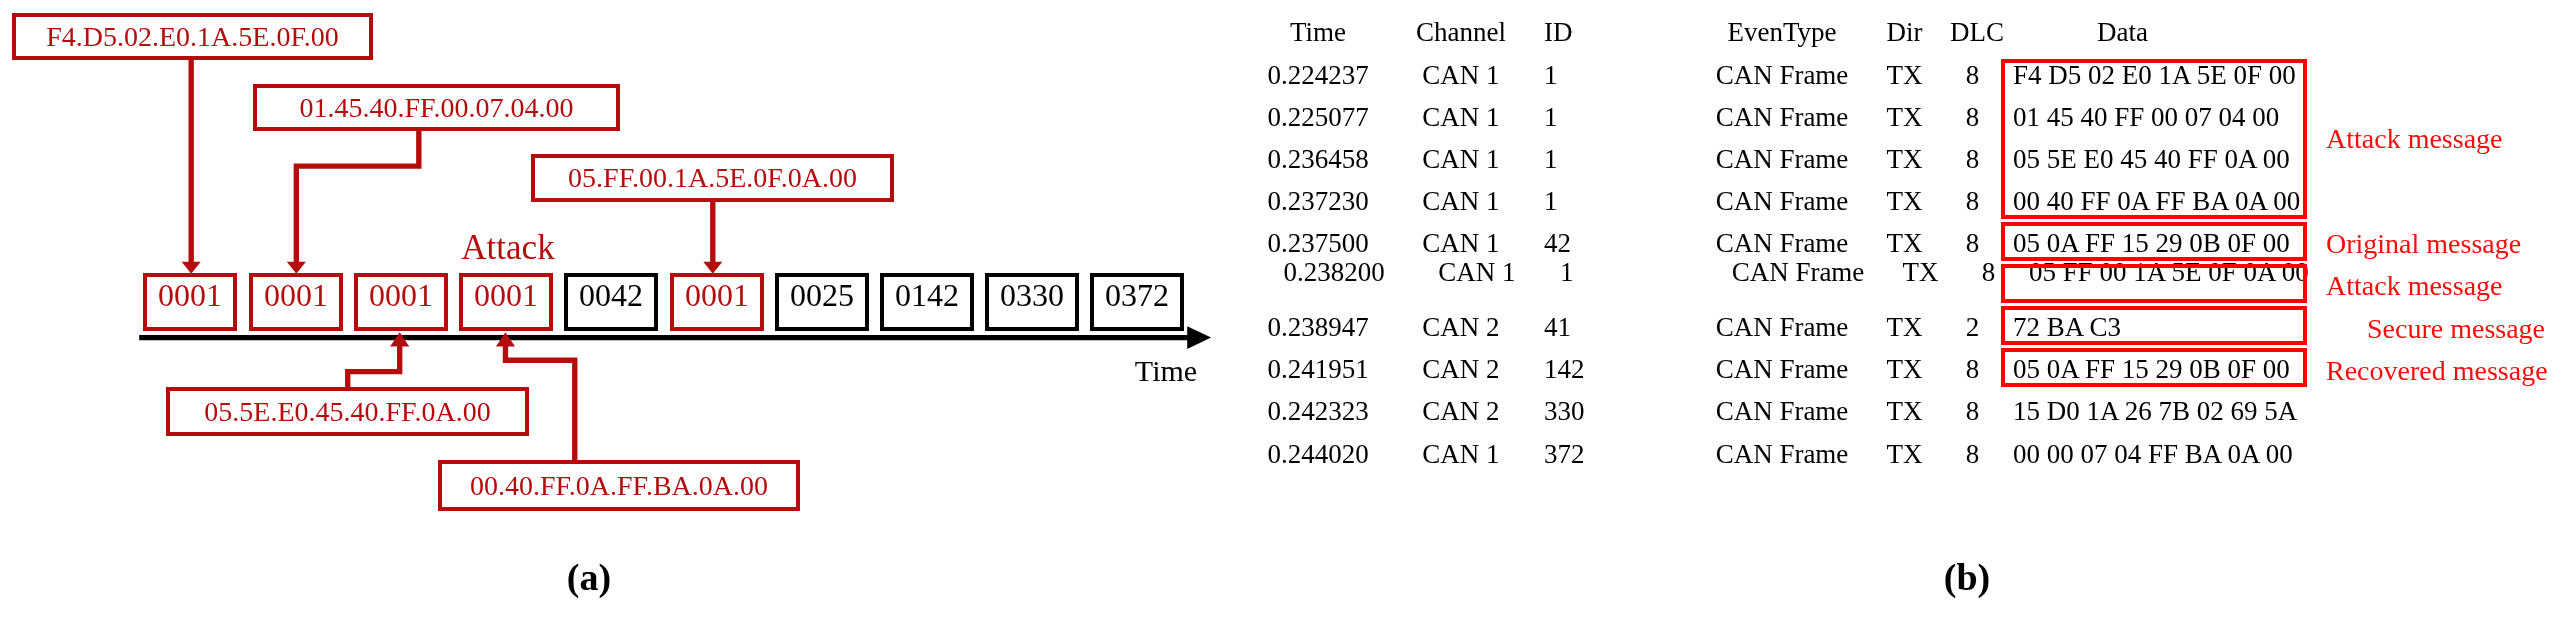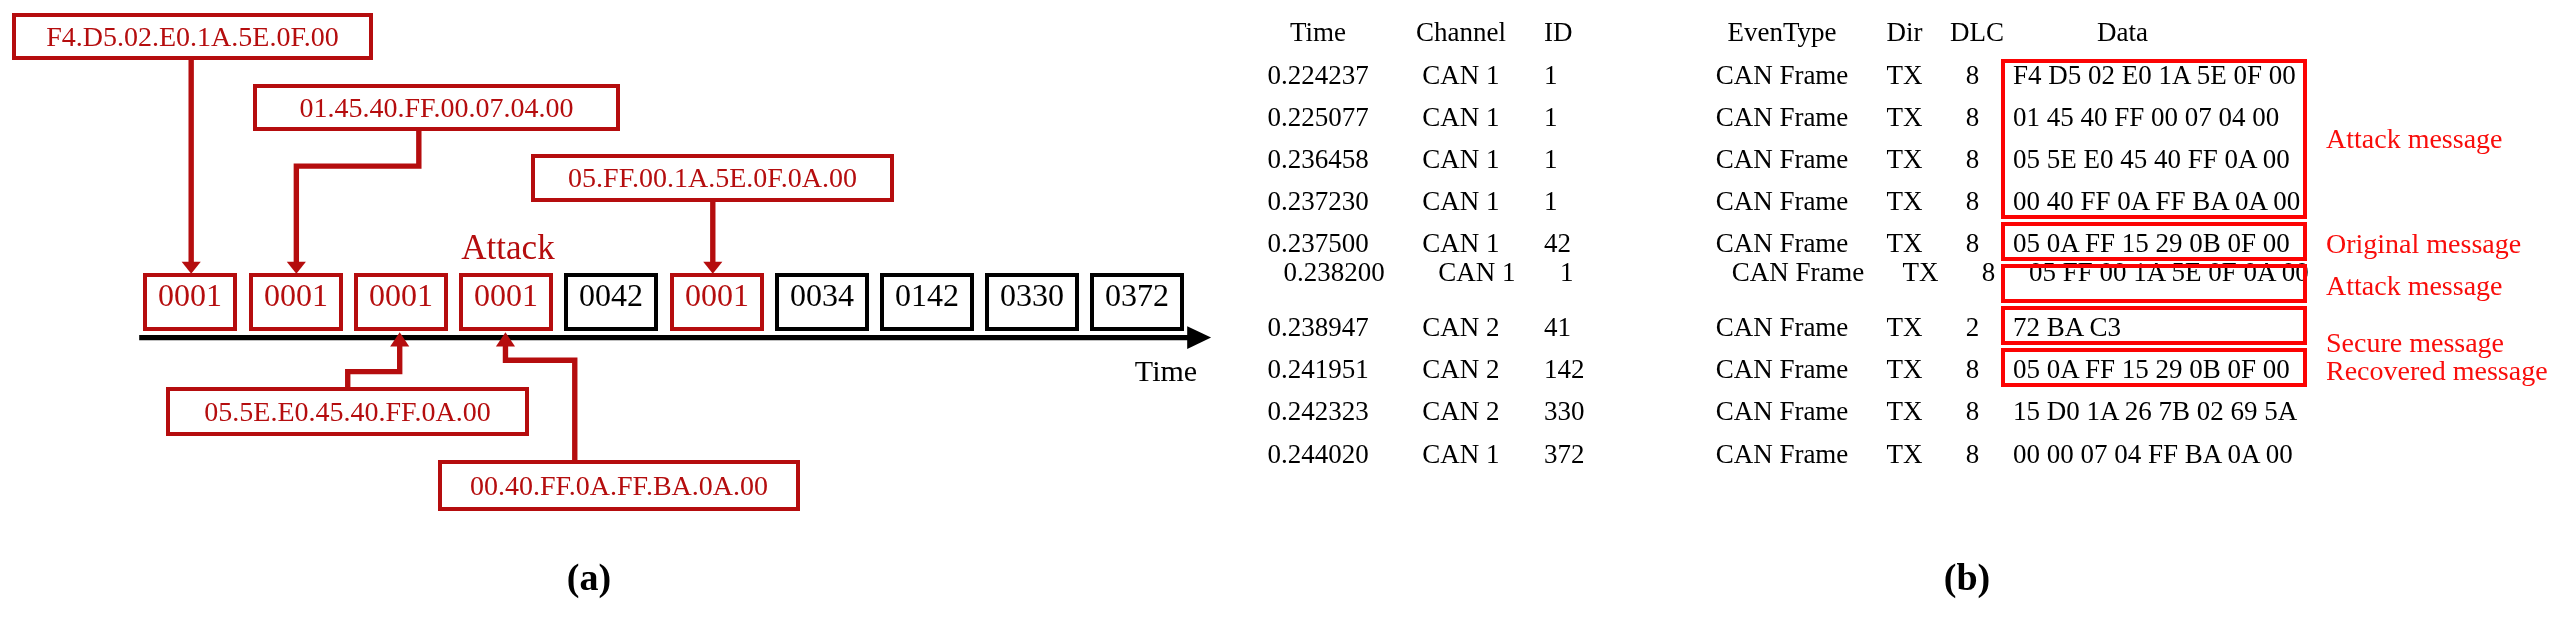--- a/index.html
+++ b/index.html
@@ -129,21 +129,21 @@
   <div class="tbox" style="left:459px;" data-type="attack">
       <span>0001</span>
     </div>
   <div class="tbox" style="left:564px;" data-type="normal">
       <span>0042</span>
     </div>
   <div class="tbox" style="left:670px;" data-type="attack">
       <span>0001</span>
     </div>
   <div class="tbox" style="left:775px;" data-type="normal">
-      <span>0034</span>
+      <span>0025</span>
     </div>
   <div class="tbox" style="left:880px;" data-type="normal">
       <span>0142</span>
     </div>
   <div class="tbox" style="left:985px;" data-type="normal">
       <span>0330</span>
     </div>
   <div class="tbox" style="left:1090px;" data-type="normal">
       <span>0372</span>
     </div>
@@ -254,19 +254,19 @@
 
   <div class="gbox" style="top:59px;height:160px;"></div>
   <div class="gbox" style="top:222px;height:39px;"></div>
   <div class="gbox" style="top:264px;height:39px;"></div>
   <div class="gbox" style="top:306px;height:39px;"></div>
   <div class="gbox" style="top:348px;height:39px;"></div>
 
   <div class="annotation" style="top:123px;">Attack message</div>
   <div class="annotation" style="top:228px;">Original message</div>
   <div class="annotation" style="top:270px;">Attack message</div>
-  <div class="annotation" style="top:327px;">Secure message</div>
+  <div class="annotation" style="top:313px;margin-left:41px;">Secure message</div>
   <div class="annotation" style="top:355px;">Recovered message</div>
 
   <div class="caption" style="left:1910px;">(b)</div>
 
 </div>
 
 
 </body></html>

